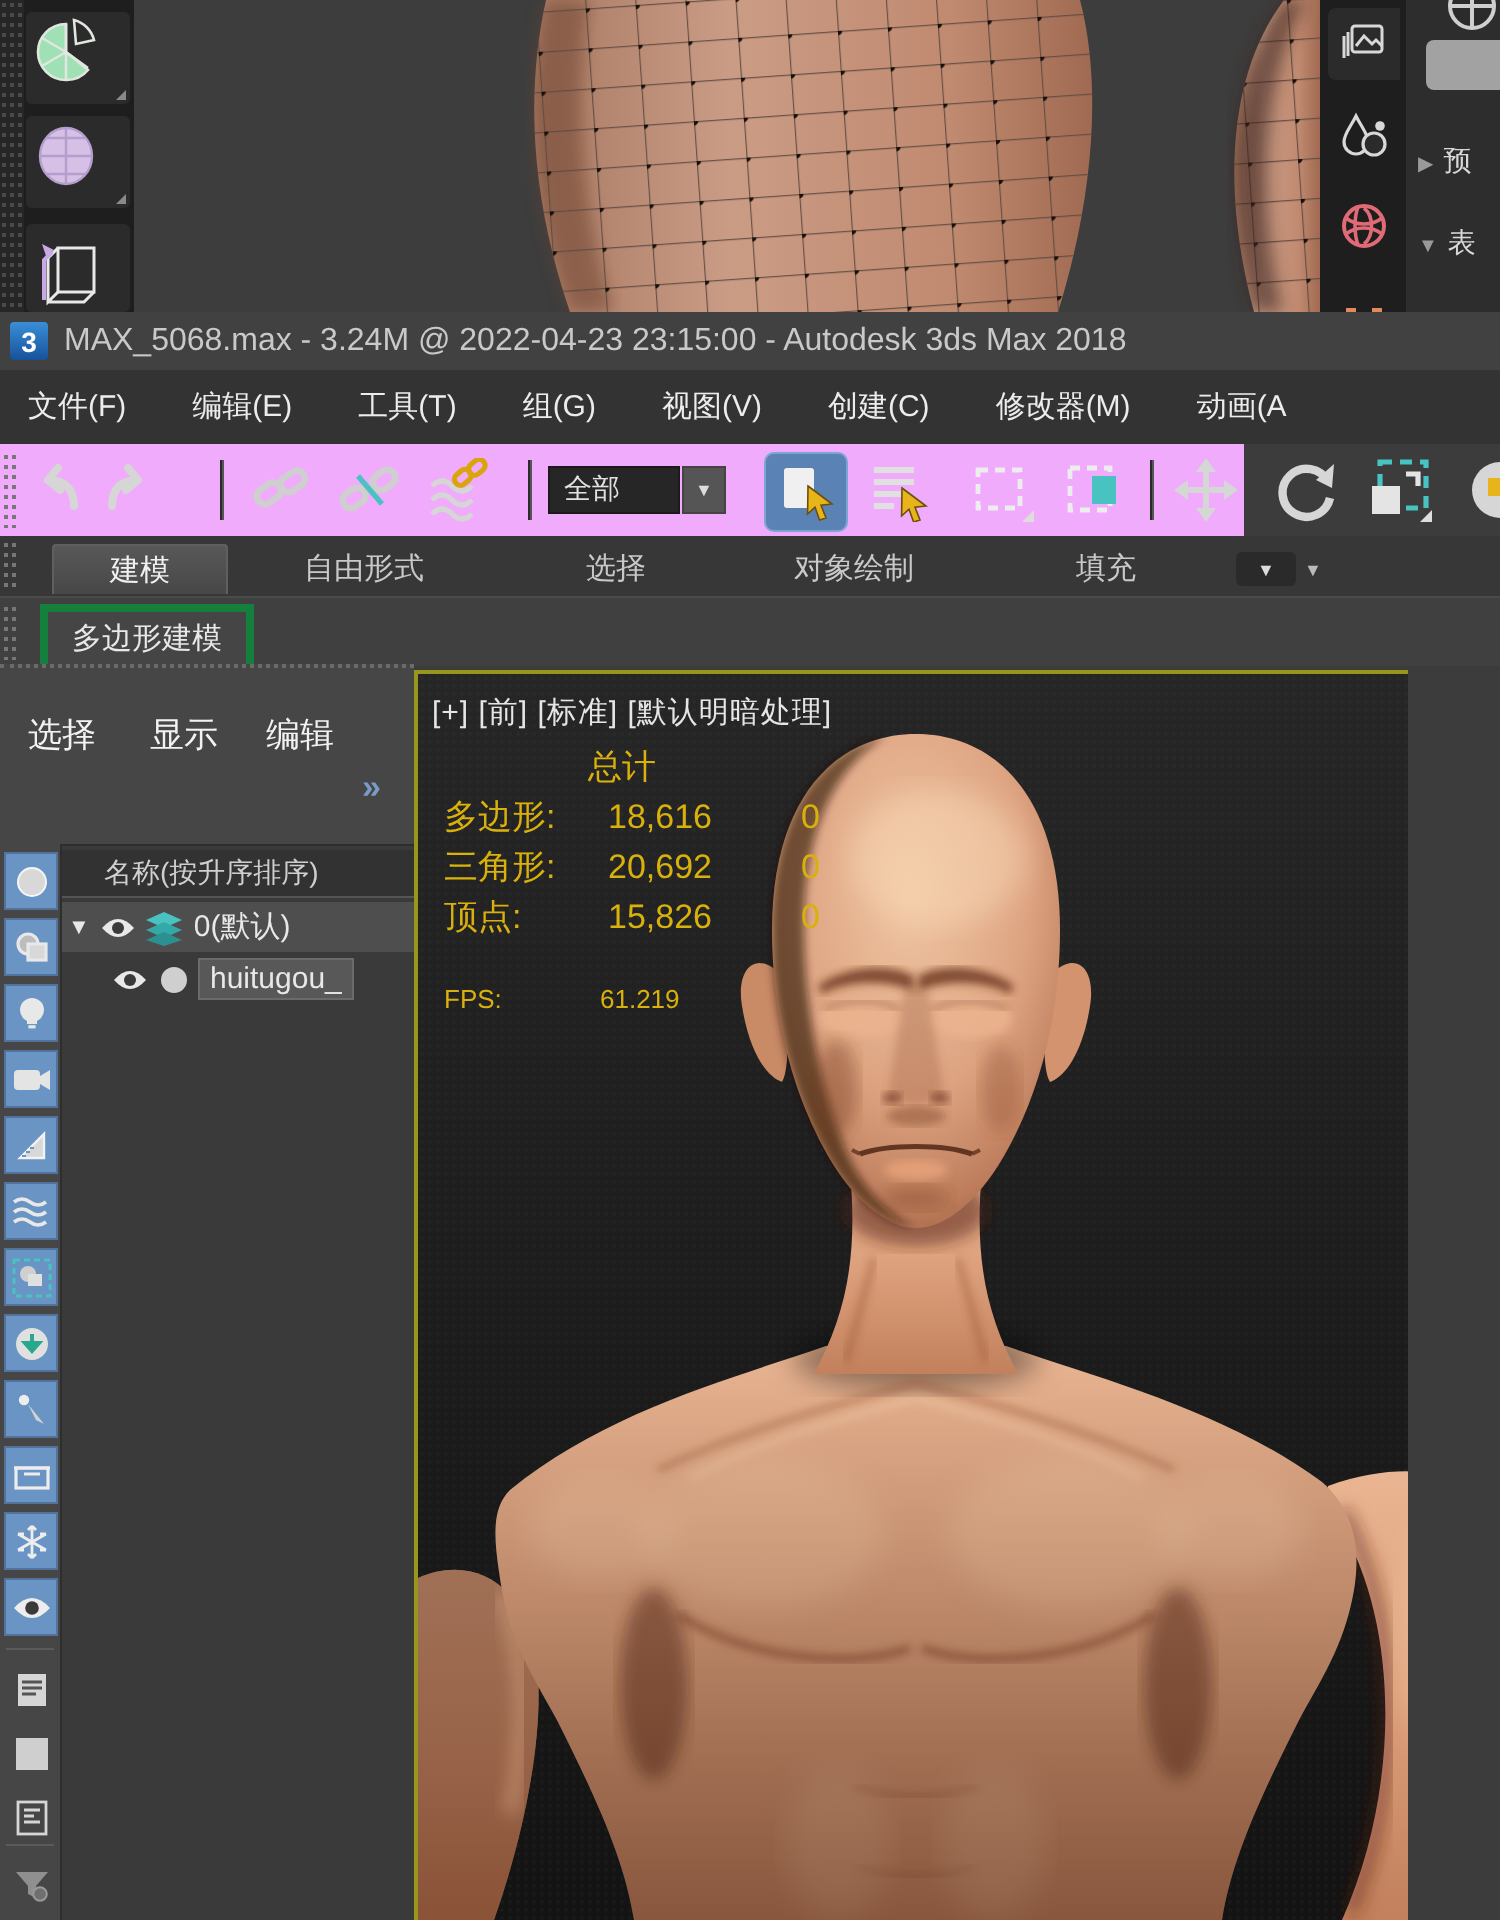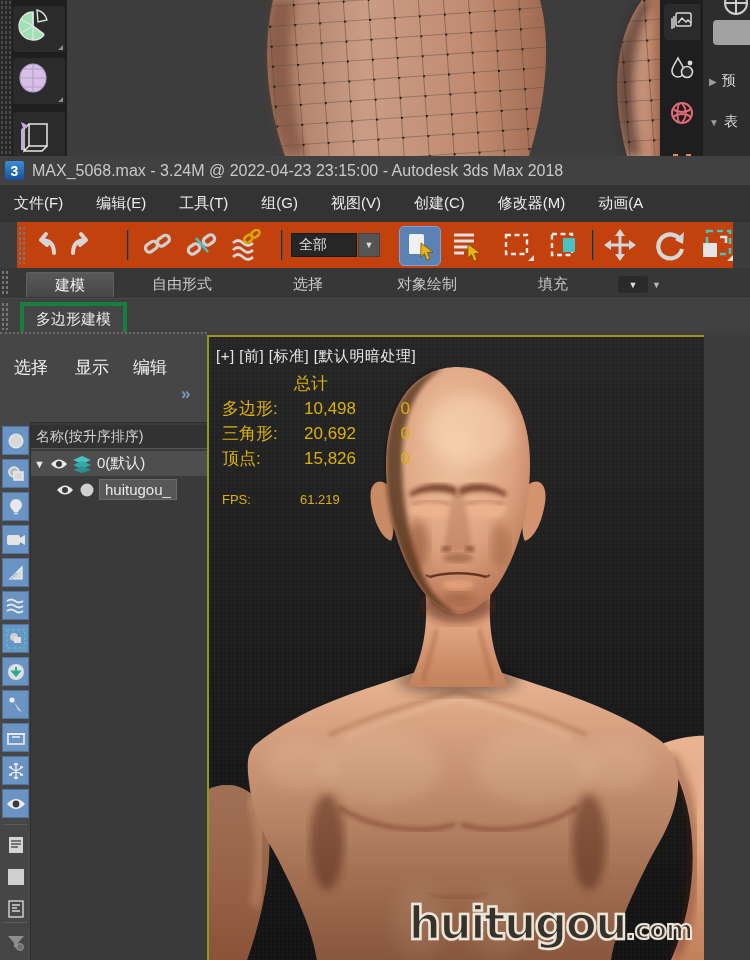--- a/index.html
+++ b/index.html
@@ -29,21 +29,21 @@
   #max-logo{width:19px;height:19px;margin:0 8px 0 5px;background:linear-gradient(#3a8ed8,#16529b);
      color:#fff;font-weight:bold;font-size:14px;display:flex;align-items:center;justify-content:center;border-radius:2px;}
   #title-text{color:#c9c9c9;font-size:16px;white-space:nowrap;}
 
   
   #menubar{left:0;top:185px;width:750px;height:37px;background:#333333;display:flex;align-items:center;
      gap:33px;padding-left:14px;box-sizing:border-box;overflow:hidden;}
   .menu-item{color:#ececec;font-size:15px;white-space:nowrap;flex:none;}
 
   
-  #toolbar{left:17px;top:222px;width:716px;height:46px;background:#c2410c;}
+  #toolbar{left:0;top:222px;width:622px;height:46px;background:#f0abfc;}
   #toolbar .grip{position:absolute;left:1px;top:4px;width:7px;height:38px;
      background-image:radial-gradient(#777 1px,transparent 1px);background-size:4px 5px;}
   .tb{position:absolute;top:7px;width:34px;height:32px;display:flex;align-items:center;justify-content:center;}
   .tb-sep{position:absolute;top:8px;width:1px;height:30px;background:#2a2a2a;border-right:1px solid #555;}
   #filter-field{position:absolute;left:274px;top:11px;width:66px;height:24px;background:#262626;
      border:1px solid #1a1a1a;color:#e0e0e0;font-size:14px;display:flex;align-items:center;padding-left:7px;box-sizing:border-box;}
   #filter-arrow{position:absolute;left:341px;top:11px;width:22px;height:24px;background:#555;border:1px solid #444;
      color:#ddd;font-size:9px;display:flex;align-items:center;justify-content:center;box-sizing:border-box;}
   .tb.active{background:#5a82b4;border:1px solid #7ea4d4;border-radius:5px;top:4px;width:40px;height:38px;}
   .fly2{position:absolute;right:0px;bottom:0px;width:0;height:0;border-left:6px solid transparent;border-bottom:6px solid #ddd;}
@@ -72,21 +72,21 @@
   #panel-chevron{position:absolute;left:181px;top:50px;color:#7a9ac8;font-size:17px;font-weight:bold;}
 
   #tool-strip{position:absolute;left:0px;top:88px;width:30px;height:540px;}
   .tile{position:absolute;left:2px;width:27px;height:29px;background:#6a94c4;border:1px solid #52749c;
      box-sizing:border-box;display:flex;align-items:center;justify-content:center;}
   .tile.plain{background:transparent;border:none;}
   .strip-sep{position:absolute;left:3px;width:24px;height:1px;background:#5a5a5a;}
 
   #explorer{position:absolute;left:30px;top:88px;width:177px;height:540px;background:#3a3a3a;border:1px solid #2e2e2e;}
   #exp-header{position:absolute;left:0;top:2px;width:100%;height:24px;background:#323232;border-bottom:1px solid #555;
-     color:#cfcfcf;font-size:14px;display:flex;align-items:center;padding-left:5px;box-sizing:border-box;}
+     color:#cfcfcf;font-size:14px;display:flex;align-items:center;padding-left:21px;box-sizing:border-box;}
   .exp-row{position:absolute;left:0;width:100%;height:25px;display:flex;align-items:center;color:#e8e8e8;font-size:15px;}
   .exp-row .caret{color:#e8e8e8;font-size:11px;margin:0 4px 0 3px;}
   .exp-label-box{background:#585858;border:1px solid #6a6a6a;padding:1px 5px;margin-left:4px;white-space:nowrap;}
 
   
   #viewport{left:207px;top:335px;width:497px;height:625px;box-sizing:border-box;
      border-left:2px solid #97971e;border-top:2px solid #97971e;
      background:linear-gradient(#262626,#131313);overflow:hidden;}
   #vp-inner{position:absolute;inset:0;
      background-image:radial-gradient(rgba(255,255,255,.025) 1px,transparent 1px);background-size:4px 4px;}
@@ -595,33 +595,32 @@
   </svg>
 
   <div id="vp-header">[+] [前] [标准] [默认明暗处理]</div>
 
   <div id="vp-stats">
     <div class="srow">
         <span id="s-totalhdr">总计</span>
       </div>
     <div class="srow">
       <span class="s-label">多边形:</span>
-      <span class="s-total">10,498</span>
+      <span class="s-total">18,616</span>
       <span class="s-sel">0</span>
     </div>
     <div class="srow">
       <span class="s-label">三角形:</span>
       <span class="s-total">20,692</span>
       <span class="s-sel">0</span>
     </div>
     <div class="srow">
       <span class="s-label">顶点:</span>
       <span class="s-total">15,826</span>
       <span class="s-sel">0</span>
     </div>
   </div>
   <div id="vp-fps">
     <span class="s-label">FPS:</span>
     <span>61.219</span>
   </div>
 
-  <div id="watermark"><span>huitugou</span><span class="tld">.com</span></div>
 </div>
 
 </body></html>

